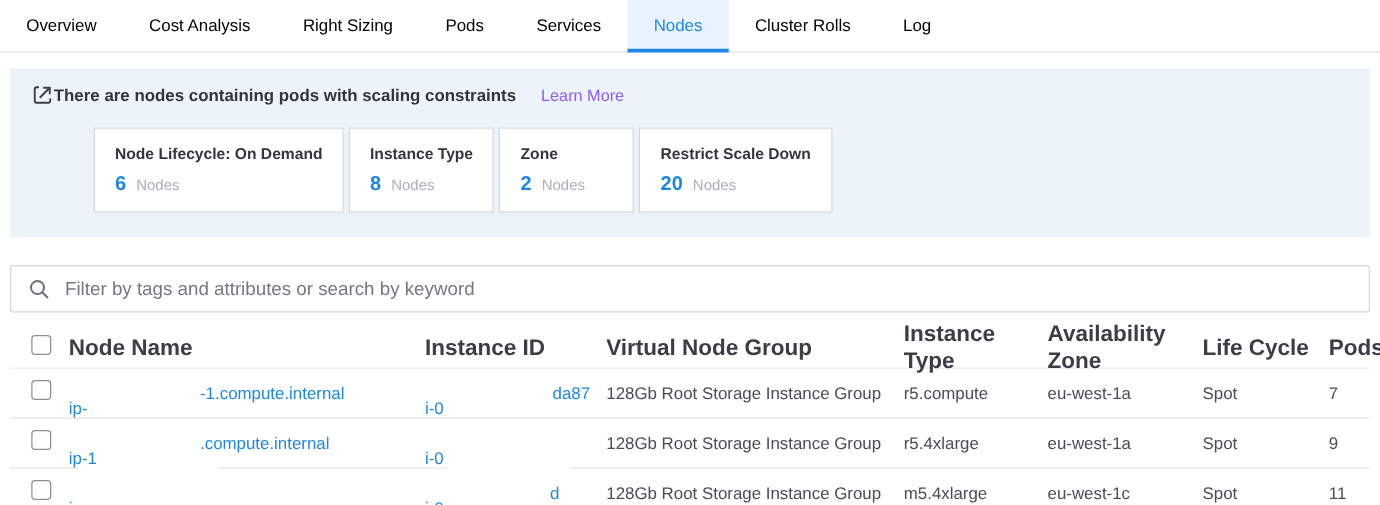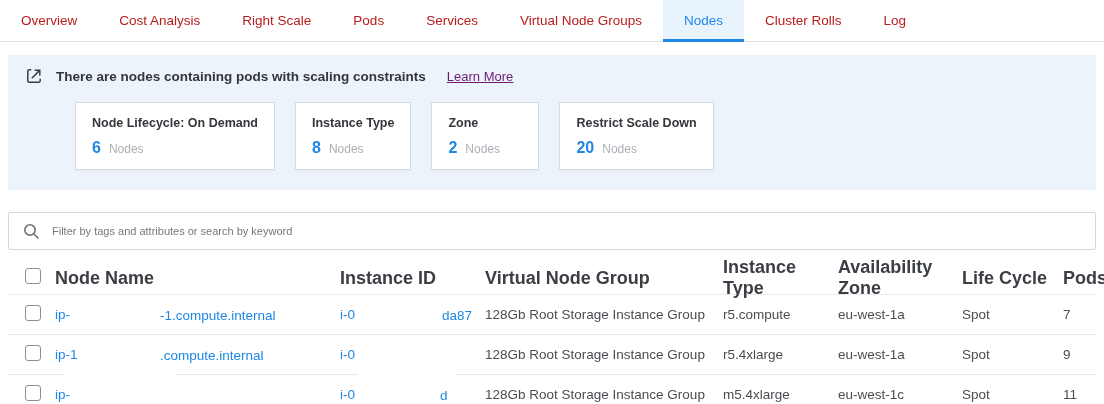--- a/index.html
+++ b/index.html
@@ -2,76 +2,75 @@
 <html><head>
 <meta charset="utf-8">
 <style>
   * { margin:0; padding:0; box-sizing:border-box; }
   html,body { width:1104px; height:404px; background:#fff; overflow:hidden;
     font-family:"Liberation Sans","DejaVu Sans",sans-serif; }
 
   
   .tabbar { display:flex; align-items:stretch; height:42px; border-bottom:1px solid #e2e4e7; background:#fff; }
   .tab { position:relative; display:flex; align-items:center; padding:0 21px;
-    font-size:13.5px; color:#b91c1c; cursor:pointer; white-space:nowrap; }
+    font-size:13.5px; color:#000000; cursor:pointer; white-space:nowrap; }
   .tab.active { color:#1e87e5; background:#e8f3fd; }
   .tab.active::after { content:""; position:absolute; left:0; right:0; bottom:-1px; height:3px; background:#1e87e5; }
 
   
   .banner { margin:13px 8px 0 8px; background:#ecf3fb; padding:12px 0 20px 17px; }
-  .banner-msg { display:flex; align-items:center; gap:13px; }
+  .banner-msg { display:flex; align-items:center; }
   .banner-icon { width:18px; height:18px; flex:0 0 auto; }
   .banner-text { font-size:13.5px; font-weight:bold; color:#33363b; }
-  .banner-link { font-size:13px; color:#701a75; text-decoration:underline; margin-left:8px; cursor:pointer; }
-  .cards { display:flex; gap:20px; margin:17px 0 0 50px; }
+  .banner-link { font-size:13px; color:#8b5cf6; margin-left:20px; cursor:pointer; }
+  .cards { display:flex; gap:4px; margin:17px 0 0 50px; }
   .card { background:#fff; border:1px solid #d7dadd; box-shadow:0 1px 2px rgba(0,0,0,.04);
     padding:13px 16px 12px 16px; min-width:108px; }
   .card-title { font-size:12.5px; font-weight:bold; color:#33363b; white-space:nowrap; }
   .card-line { margin-top:9px; display:flex; align-items:baseline; gap:8px; }
   .card-value { font-size:16px; font-weight:bold; color:#1e87e5; }
   .card-unit { font-size:12px; color:#abb0b6; }
 
   
   .search { margin:22px 8px 0 8px; height:38px; border:1px solid #d8d8d8; border-radius:2px;
     display:flex; align-items:center; padding:0 12px 0 14px; background:#fff; }
   .search svg { flex:0 0 auto; margin-right:12px; }
-  .search input { border:none; outline:none; flex:1; font-size:11px; color:#333;
+  .search input { border:none; outline:none; flex:1; font-size:15px; color:#333;
     font-family:"Liberation Sans","DejaVu Sans",sans-serif; background:transparent; }
   .search input::placeholder { color:#75787d; }
 
   
   .table { margin:7px 8px 0 8px; }
   .grid { display:grid; grid-template-columns:47px 285px 145px 238px 115px 124px 101px 1fr; align-items:center; }
   .thead { height:38px; border-bottom:1px solid #ececec; }
   .th { font-size:18px; font-weight:bold; color:#3b3e45; }
   .trow { position:relative; height:40px; border-bottom:1px solid #e6e6e6; }
   .td { font-size:13.5px; color:#4a4d52; white-space:nowrap; overflow:visible; }
   .blue { color:#1e87e5; cursor:pointer; }
   .c-check { padding-left:17px; }
   .cbx { display:inline-block; width:16px; height:16px; border:1.5px solid #8b9097; border-radius:3px; background:#fff; cursor:pointer; }
-  .frag-cell { position:relative; height:100%; display:flex; align-items:center; }
+  .frag-cell { position:relative; height:100%; display:flex; align-items:flex-end; }
   .sfx { position:absolute; top:50%; transform:translateY(-50%); }
   .r0 .name-sfx { left:105px; }  .r0 .id-sfx { left:102px; }
   .r1 .name-sfx { left:105px; }
   .r2 .name-sfx { left:102px; }  .r2 .id-sfx { left:100px; }
   
   .mask { position:absolute; bottom:-2px; height:4px; background:#fff; z-index:2; }
   .r1 .mask-a { left:55px; width:112px; }
   .r1 .mask-b { left:350px; width:97px; }
 </style>
 </head>
 <body>
 
 <div class="tabbar">
   <div class="tab">Overview</div>
   <div class="tab">Cost Analysis</div>
-  <div class="tab">Right Scale</div>
+  <div class="tab">Right Sizing</div>
   <div class="tab">Pods</div>
   <div class="tab">Services</div>
-  <div class="tab">Virtual Node Groups</div>
   <div class="tab active">Nodes</div>
   <div class="tab">Cluster Rolls</div>
   <div class="tab">Log</div>
 </div>
 
 <div class="banner">
   <div class="banner-msg">
     <span class="banner-icon">
       <svg width="18" height="18" viewBox="0 0 18 18" fill="none" stroke="#3b3e45" stroke-width="1.5">
         <path d="M6.2 2.8 H4.2 A1.4 1.4 0 0 0 2.8 4.2 V13.8 A1.4 1.4 0 0 0 4.2 15.2 H13.8 A1.4 1.4 0 0 0 15.2 13.8 V11.8"></path>

